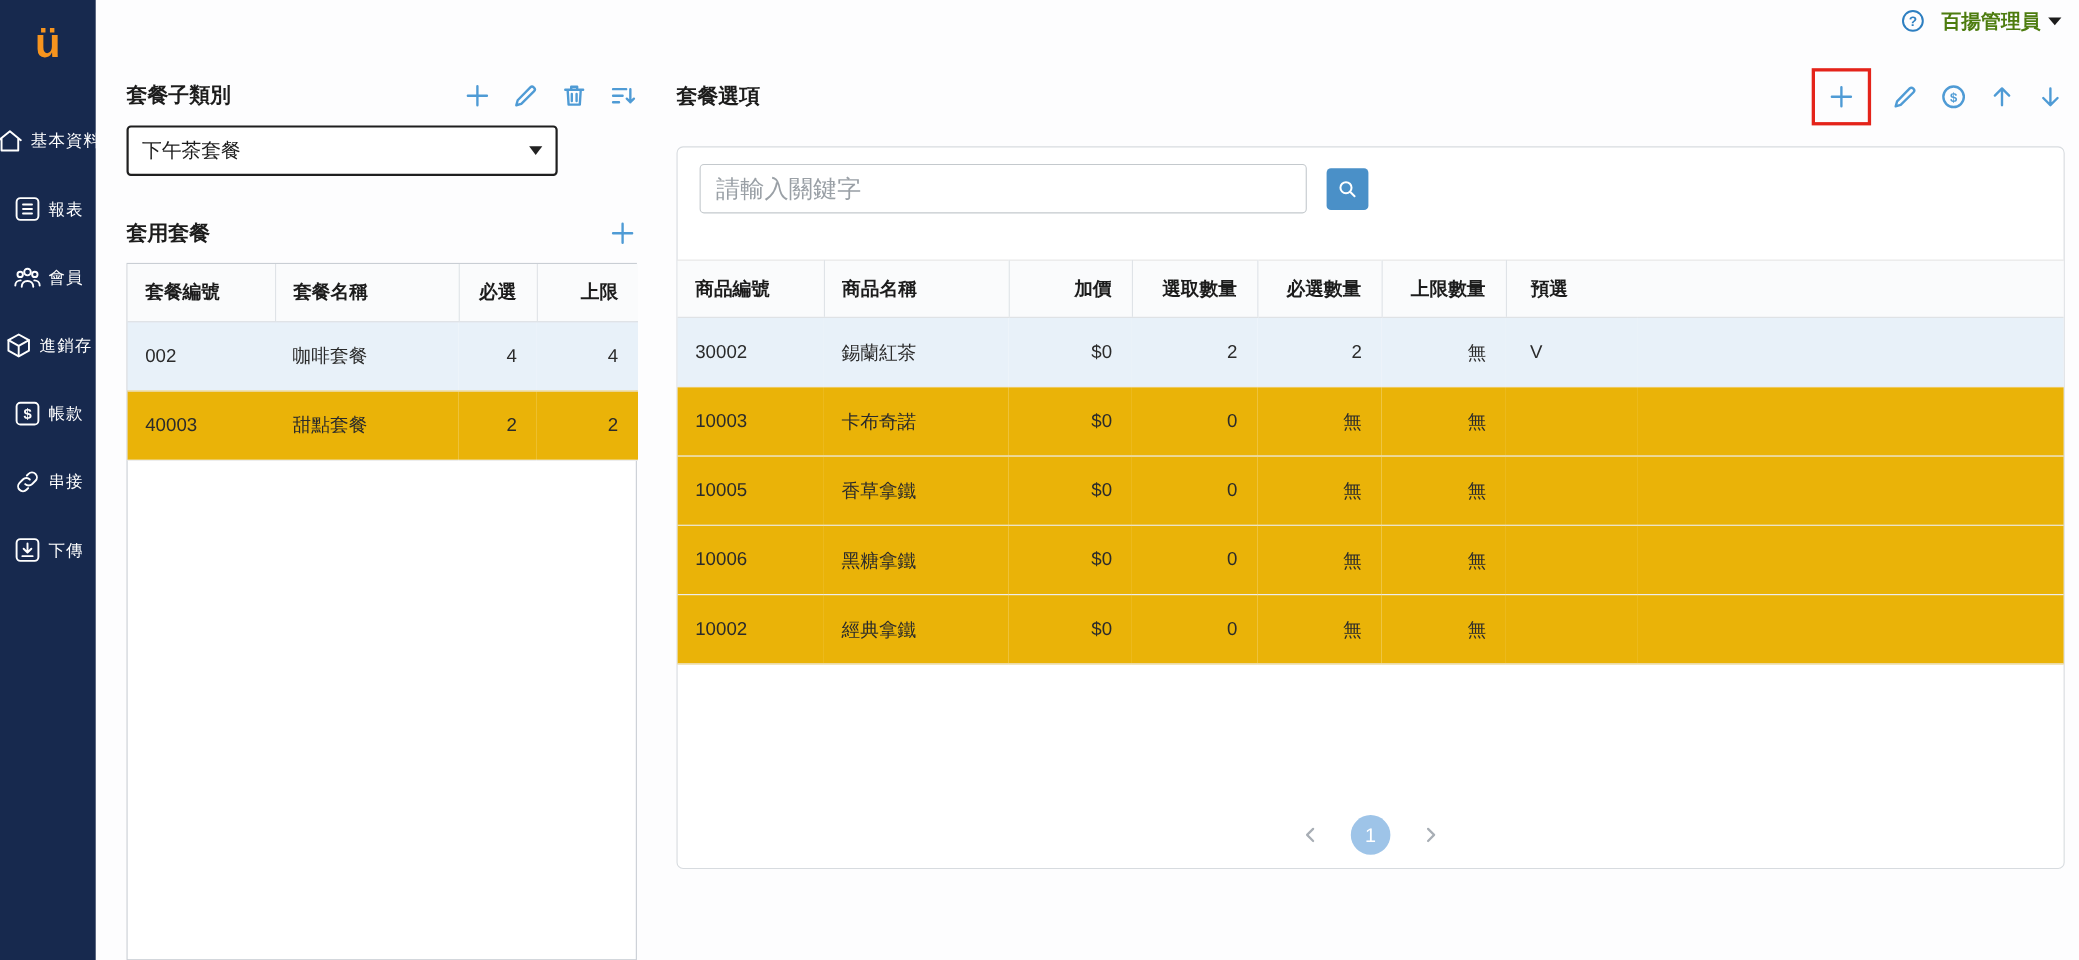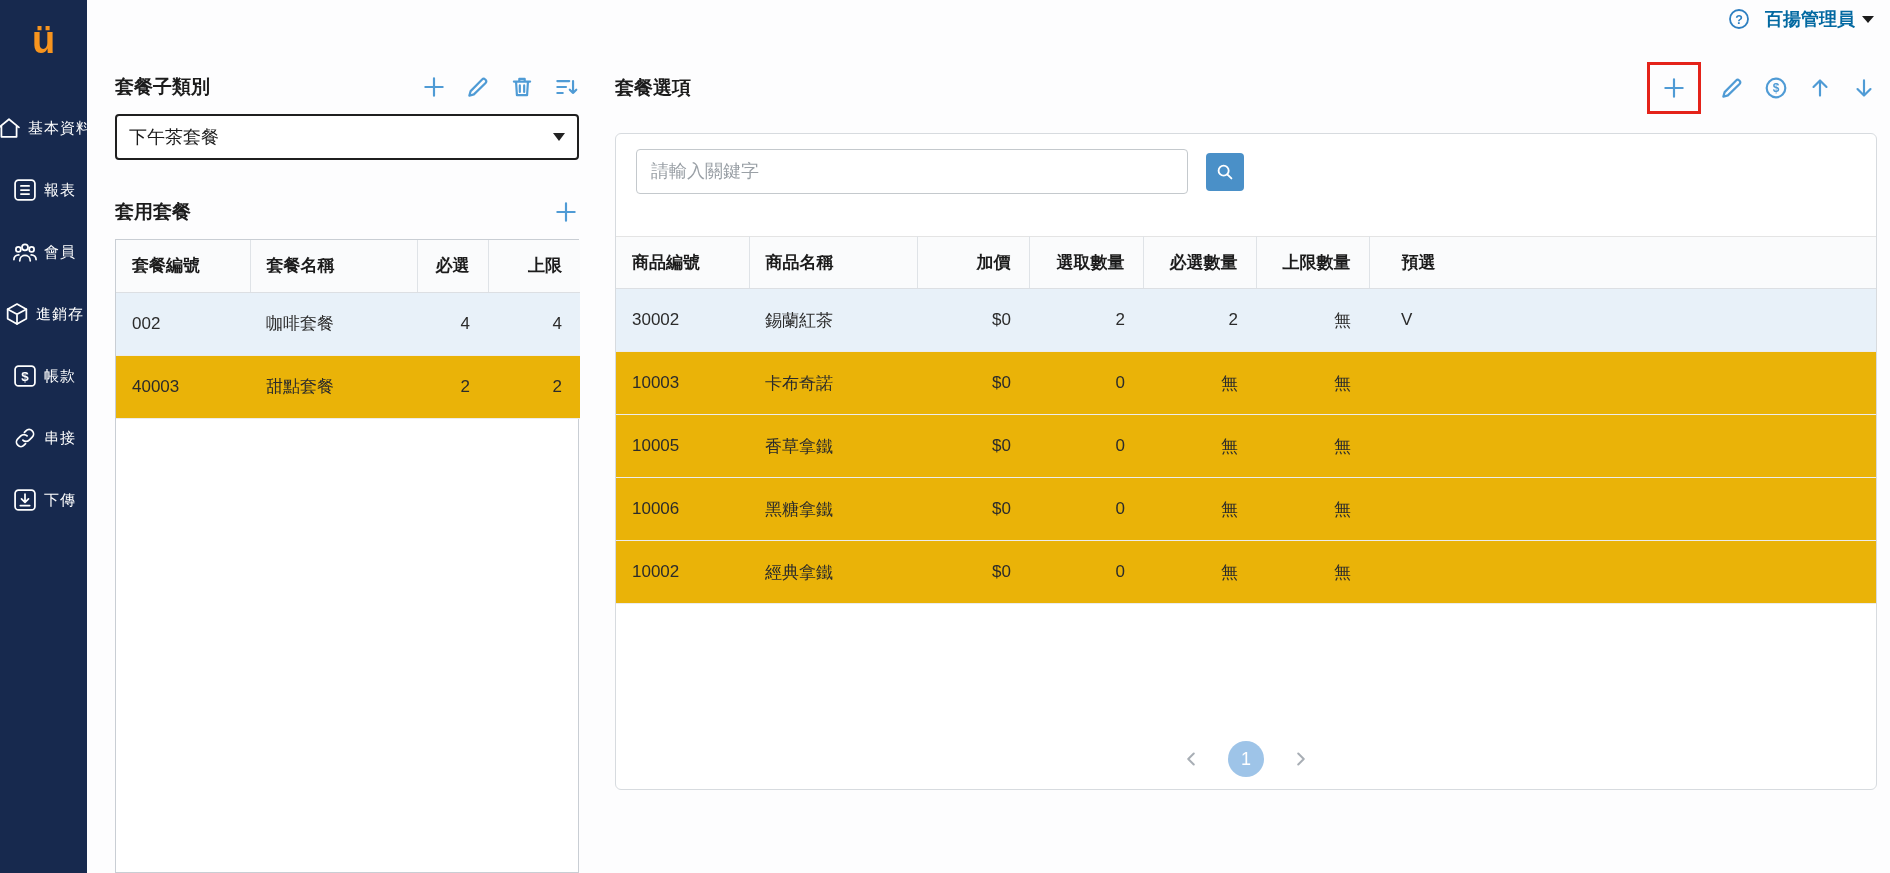--- a/index.html
+++ b/index.html
@@ -25,41 +25,41 @@
   .nav { margin-top:52px; display:flex; flex-direction:column; align-items:center; gap:34px; }
   .nav-item { display:flex; flex-direction:row; align-items:center; gap:5px; color:#fff; cursor:pointer; }
   .nav-item svg { width:28px; height:28px; stroke:currentColor; fill:none; stroke-width:1.5; stroke-linecap:round; stroke-linejoin:round; }
   .nav-label { font-size:15px; letter-spacing:1px; white-space:nowrap; }
 
   
   .topbar-right { position:absolute; top:7px; right:16px; display:flex; align-items:center; gap:14px; }
   .help-btn { color:#2e7fc1; display:flex; cursor:pointer; }
   .help-btn svg { width:24px; height:24px; stroke:currentColor; fill:none; stroke-width:1.8; }
   .user-menu { display:flex; align-items:center; gap:7px; cursor:pointer; }
-  .user-name { font-size:18px; font-weight:600; color:#0369a1; }
+  .user-name { font-size:18px; font-weight:600; color:#4d7c0f; }
   .caret-down { width:0; height:0; border-left:6px solid transparent; border-right:6px solid transparent; border-top:7px solid #1c1c1c; }
 
   
   .icon-btn { display:flex; align-items:center; justify-content:center; color:var(--accent-blue,#4f9bd5); cursor:pointer; background:none; border:none; padding:0; }
   .icon-btn svg { width:26px; height:26px; stroke:currentColor; fill:none; stroke-width:2; stroke-linecap:round; stroke-linejoin:round; }
   .annotation-box { border:3px solid var(--annotation-red,#e4231a); padding:10px 11px; display:flex; align-items:center; justify-content:center; }
 
   
   .left-panel  { position:absolute; left:115px; top:0; width:464px; height:873px; }
   .right-panel { position:absolute; left:615px; top:0; width:1262px; height:873px; }
 
   .panel-header { position:absolute; left:0; right:0; display:flex; align-items:center; justify-content:space-between; }
   .panel-title { font-size:19px; font-weight:700; color:#1c1c1c; }
   .toolbar { display:flex; align-items:center; gap:18px; }
 
   .lp-header { top:64px; height:46px; }
   .rp-header { top:60px; height:56px; }
 
   
-  .select-wrap { position:absolute; top:114px; left:0; width:464px; height:46px; }
+  .select-wrap { position:absolute; top:114px; left:0; width:392px; height:46px; }
   .select-wrap select {
     width:100%; height:100%; font-size:18px; font-family:inherit; color:#1c1c1c;
     border:2px solid #1f1f1f; border-radius:4px; padding:0 36px 0 12px;
     appearance:none; -webkit-appearance:none; background:#fff; cursor:pointer;
   }
   .select-caret { position:absolute; right:14px; top:19px; width:0; height:0; pointer-events:none;
     border-left:6px solid transparent; border-right:6px solid transparent; border-top:8px solid #222; }
 
   .lp-subheader { top:190px; height:44px; }
 
@@ -75,30 +75,30 @@
   .data-table thead th + th { border-left:1px solid #dfe3e7; }
   .data-table tbody td { height:63px; padding-left:16px; border-bottom:1px solid #ececec; color:#2b2b2b; }
   .data-table tbody tr { background:#eab308; cursor:pointer; }
   .data-table tbody tr.selected { background:var(--selected-row-bg,#e8f1f9);margin-top:40px; }
 
   .left-table th:nth-child(3), .left-table td:nth-child(3),
   .left-table th:nth-child(4), .left-table td:nth-child(4) { text-align:right; padding-right:18px; }
 
   .right-table th:nth-child(n+3):nth-child(-n+6),
   .right-table td:nth-child(n+3):nth-child(-n+6) { text-align:right; padding-right:18px; }
-  .right-table th:nth-child(7), .right-table td:nth-child(7) { padding-left:32px; }
+  .right-table th:nth-child(7), .right-table td:nth-child(7) { padding-left:22px; }
   .right-table thead th:last-child { border-left:none; }
 
   
   .card { position:absolute; left:0; top:133px; width:1262px; height:657px;
     background:#fff; border:1px solid #d7dbdf; border-radius:6px; }
   .search-row { position:absolute; top:15px; left:20px; display:flex; align-items:center; gap:18px; }
   .search-input {
     width:552px; height:45px; border:1px solid #c4c9cd; border-radius:4px;
-    font-size:18px; font-family:inherit; padding:0 14px; color:#4c1d95; background:#fff;
+    font-size:22px; font-family:inherit; padding:0 14px; color:#4c1d95; background:#fff;
   }
   .search-input::placeholder { color:#9aa0a6; }
   .search-btn {
     width:38px; height:38px; background:var(--search-button-bg,#4a90c8); border:none; border-radius:4px;
     display:flex; align-items:center; justify-content:center; cursor:pointer; color:#fff;
   }
   .search-btn svg { width:22px; height:22px; stroke:currentColor; fill:none; stroke-width:2; stroke-linecap:round; }
 
   .rp-table-wrap { position:absolute; top:102px; left:0; right:0; }
   .rp-table-wrap table { border-top:1px solid #e4e4e4; }

